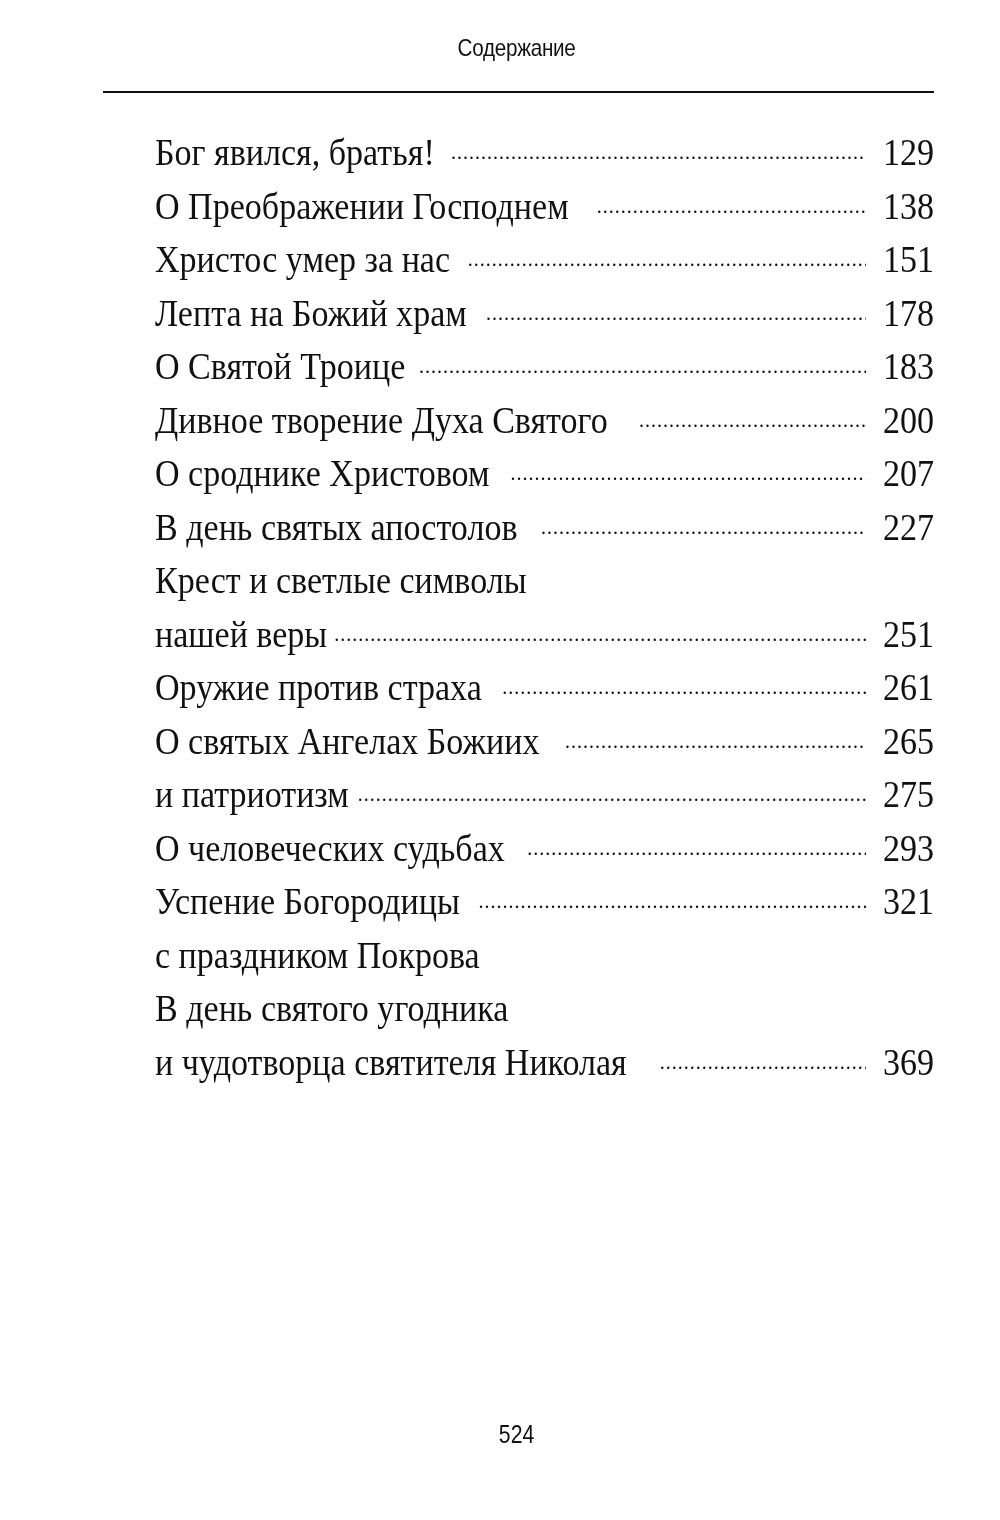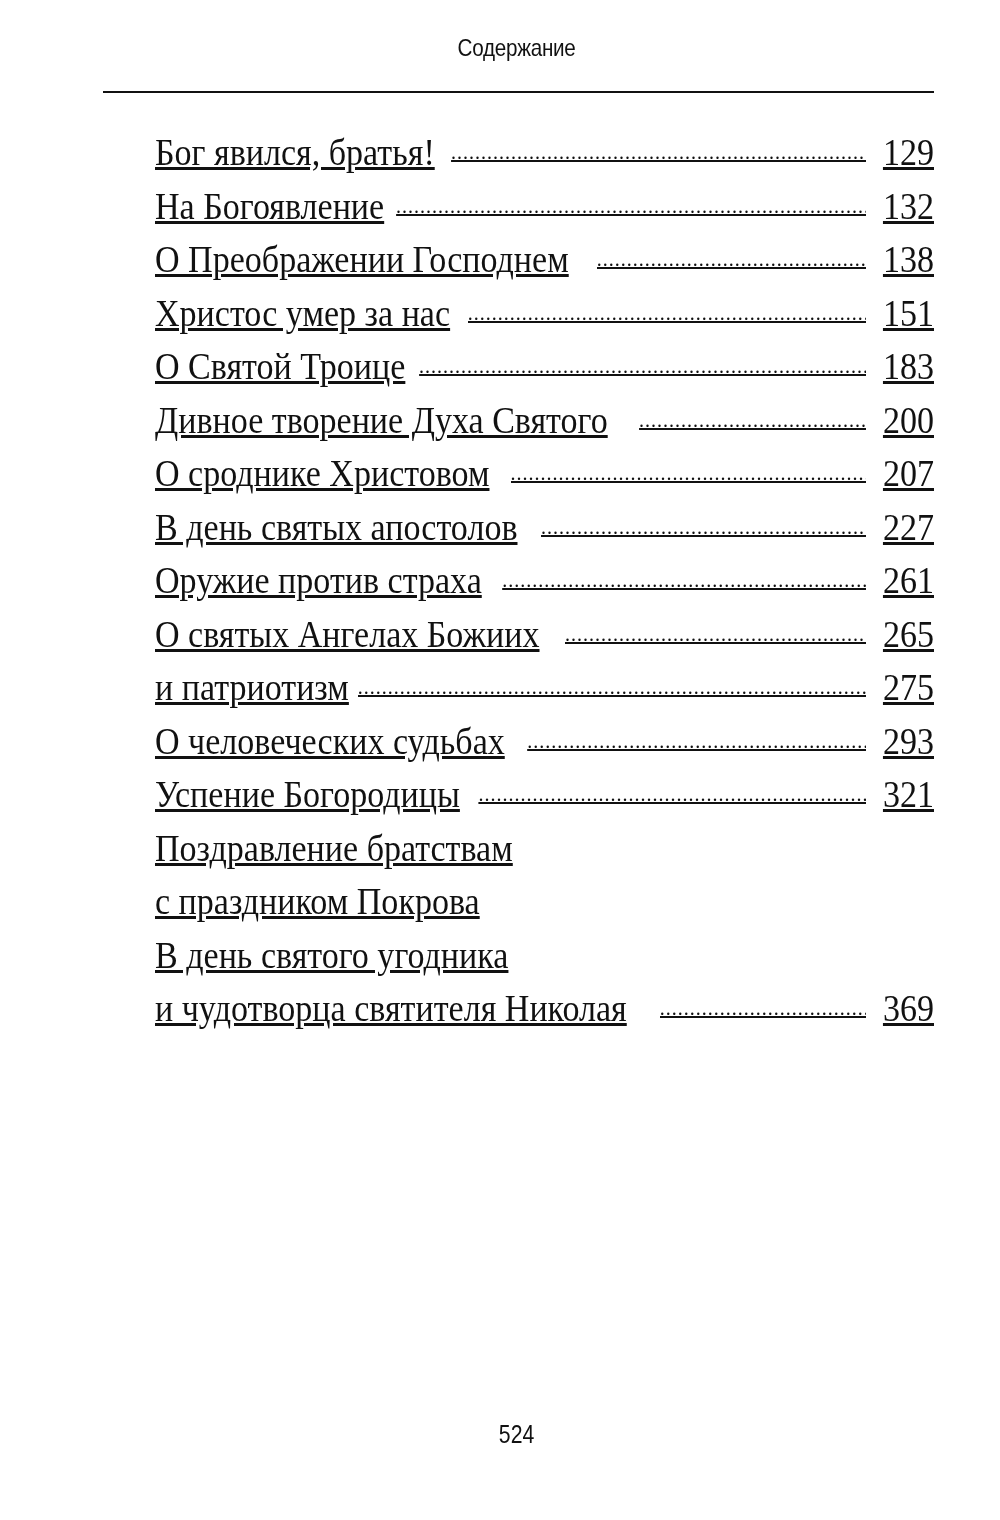--- a/index.html
+++ b/index.html
@@ -6,21 +6,21 @@
   body { width: 1000px; height: 1520px; position: relative; overflow: hidden; color: #111; }
   .page { position: absolute; left: 16px; top: 0; width: 1000px; height: 1520px; background: #fff; }
   .running-head {
     position: absolute; top: 34px; left: 0; width: 1000px; text-align: center;
     font-family: "Liberation Sans", sans-serif; font-size: 24px; letter-spacing: -0.3px;
     transform: scaleX(0.86); transform-origin: 504px 0;
   }
   .rule { position: absolute; top: 91px; left: 87px; width: 831px; height: 2px; background: #111; }
   .toc { position: absolute; top: 126px; left: 139px; width: 779px; }
   .entry { font-family: "Liberation Serif", serif; font-size: 37px; line-height: 53.5px; }
-  .line { display: flex; align-items: center; white-space: nowrap; height: 53.5px; text-decoration: underline; }
+  .line { display: flex; align-items: center; white-space: nowrap; height: 53.5px; }
   .line .t { transform: scaleX(0.92); transform-origin: 0 50%; display: inline-block; }
   .leader { flex: 1; overflow: hidden; margin: 0 8px 0 -8px; letter-spacing: 1px; font-size: 20px; }
   .leader::before { content: "................................................................................................................................................................"; }
   .pg { text-align: right; min-width: 60px; transform: scaleX(0.92); transform-origin: 100% 50%; }
   .folio {
     position: absolute; top: 1420px; left: 0; width: 1000px; text-align: center;
     font-family: "Liberation Sans", sans-serif; font-size: 25px; transform: scaleX(0.85); transform-origin: 504px 0;
   }
 </style>
 </head>
@@ -32,37 +32,37 @@
   <div class="toc" id="toc">
       <div class="entry">
         <div class="line">
           <span class="t">Бог явился, братья!</span>
           <span class="leader"></span>
           <span class="pg">129</span>
         </div>
       </div>
       <div class="entry">
         <div class="line">
-          <span class="t">На Богоявление</span>
-          <span class="leader"></span>
-          <span class="pg">132</span>
-        </div>
-      </div>
-      <div class="entry">
-        <div class="line">
           <span class="t">О Преображении Господнем</span>
           <span class="leader"></span>
           <span class="pg">138</span>
         </div>
       </div>
       <div class="entry">
         <div class="line">
           <span class="t">Христос умер за нас</span>
           <span class="leader"></span>
           <span class="pg">151</span>
+        </div>
+      </div>
+      <div class="entry">
+        <div class="line">
+          <span class="t">Лепта на Божий храм</span>
+          <span class="leader"></span>
+          <span class="pg">178</span>
         </div>
       </div>
       <div class="entry">
         <div class="line">
           <span class="t">О Святой Троице</span>
           <span class="leader"></span>
           <span class="pg">183</span>
         </div>
       </div>
       <div class="entry">
@@ -77,20 +77,30 @@
           <span class="t">О сроднике Христовом</span>
           <span class="leader"></span>
           <span class="pg">207</span>
         </div>
       </div>
       <div class="entry">
         <div class="line">
           <span class="t">В день святых апостолов</span>
           <span class="leader"></span>
           <span class="pg">227</span>
+        </div>
+      </div>
+      <div class="entry">
+        <div class="line">
+          <span class="t">Крест и светлые символы</span>
+        </div>
+        <div class="line">
+          <span class="t">нашей веры</span>
+          <span class="leader"></span>
+          <span class="pg">251</span>
         </div>
       </div>
       <div class="entry">
         <div class="line">
           <span class="t">Оружие против страха</span>
           <span class="leader"></span>
           <span class="pg">261</span>
         </div>
       </div>
       <div class="entry">
@@ -116,23 +126,20 @@
       </div>
       <div class="entry">
         <div class="line">
           <span class="t">Успение Богородицы</span>
           <span class="leader"></span>
           <span class="pg">321</span>
         </div>
       </div>
       <div class="entry">
         <div class="line">
-          <span class="t">Поздравление братствам</span>
-        </div>
-        <div class="line">
           <span class="t">с праздником Покрова</span>
         </div>
       </div>
       <div class="entry">
         <div class="line">
           <span class="t">В день святого угодника</span>
         </div>
         <div class="line">
           <span class="t">и чудотворца святителя Николая</span>
           <span class="leader"></span>

